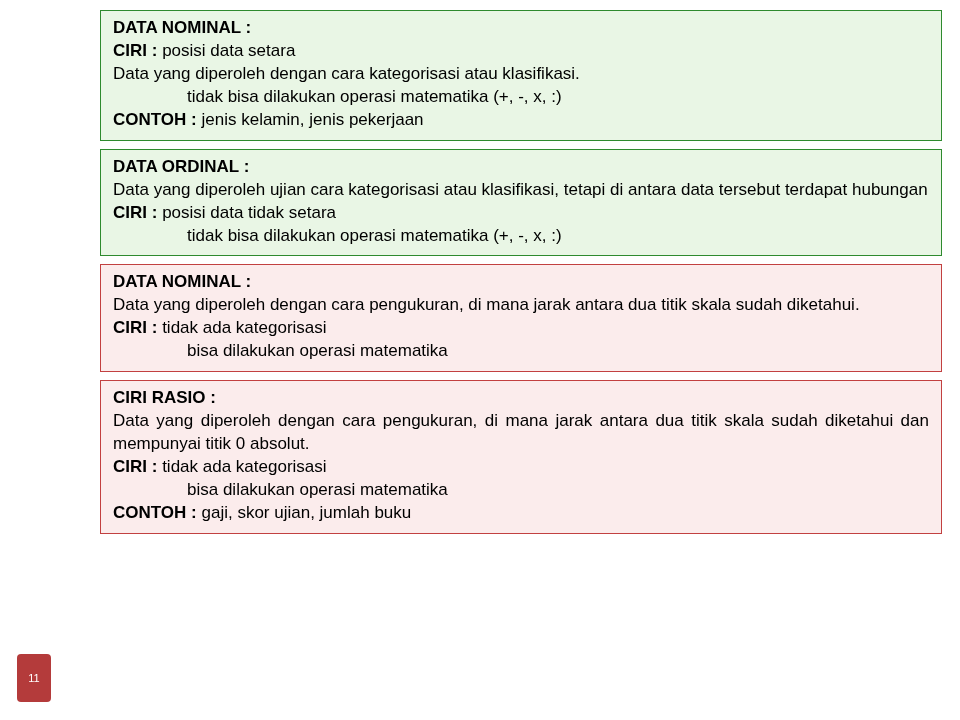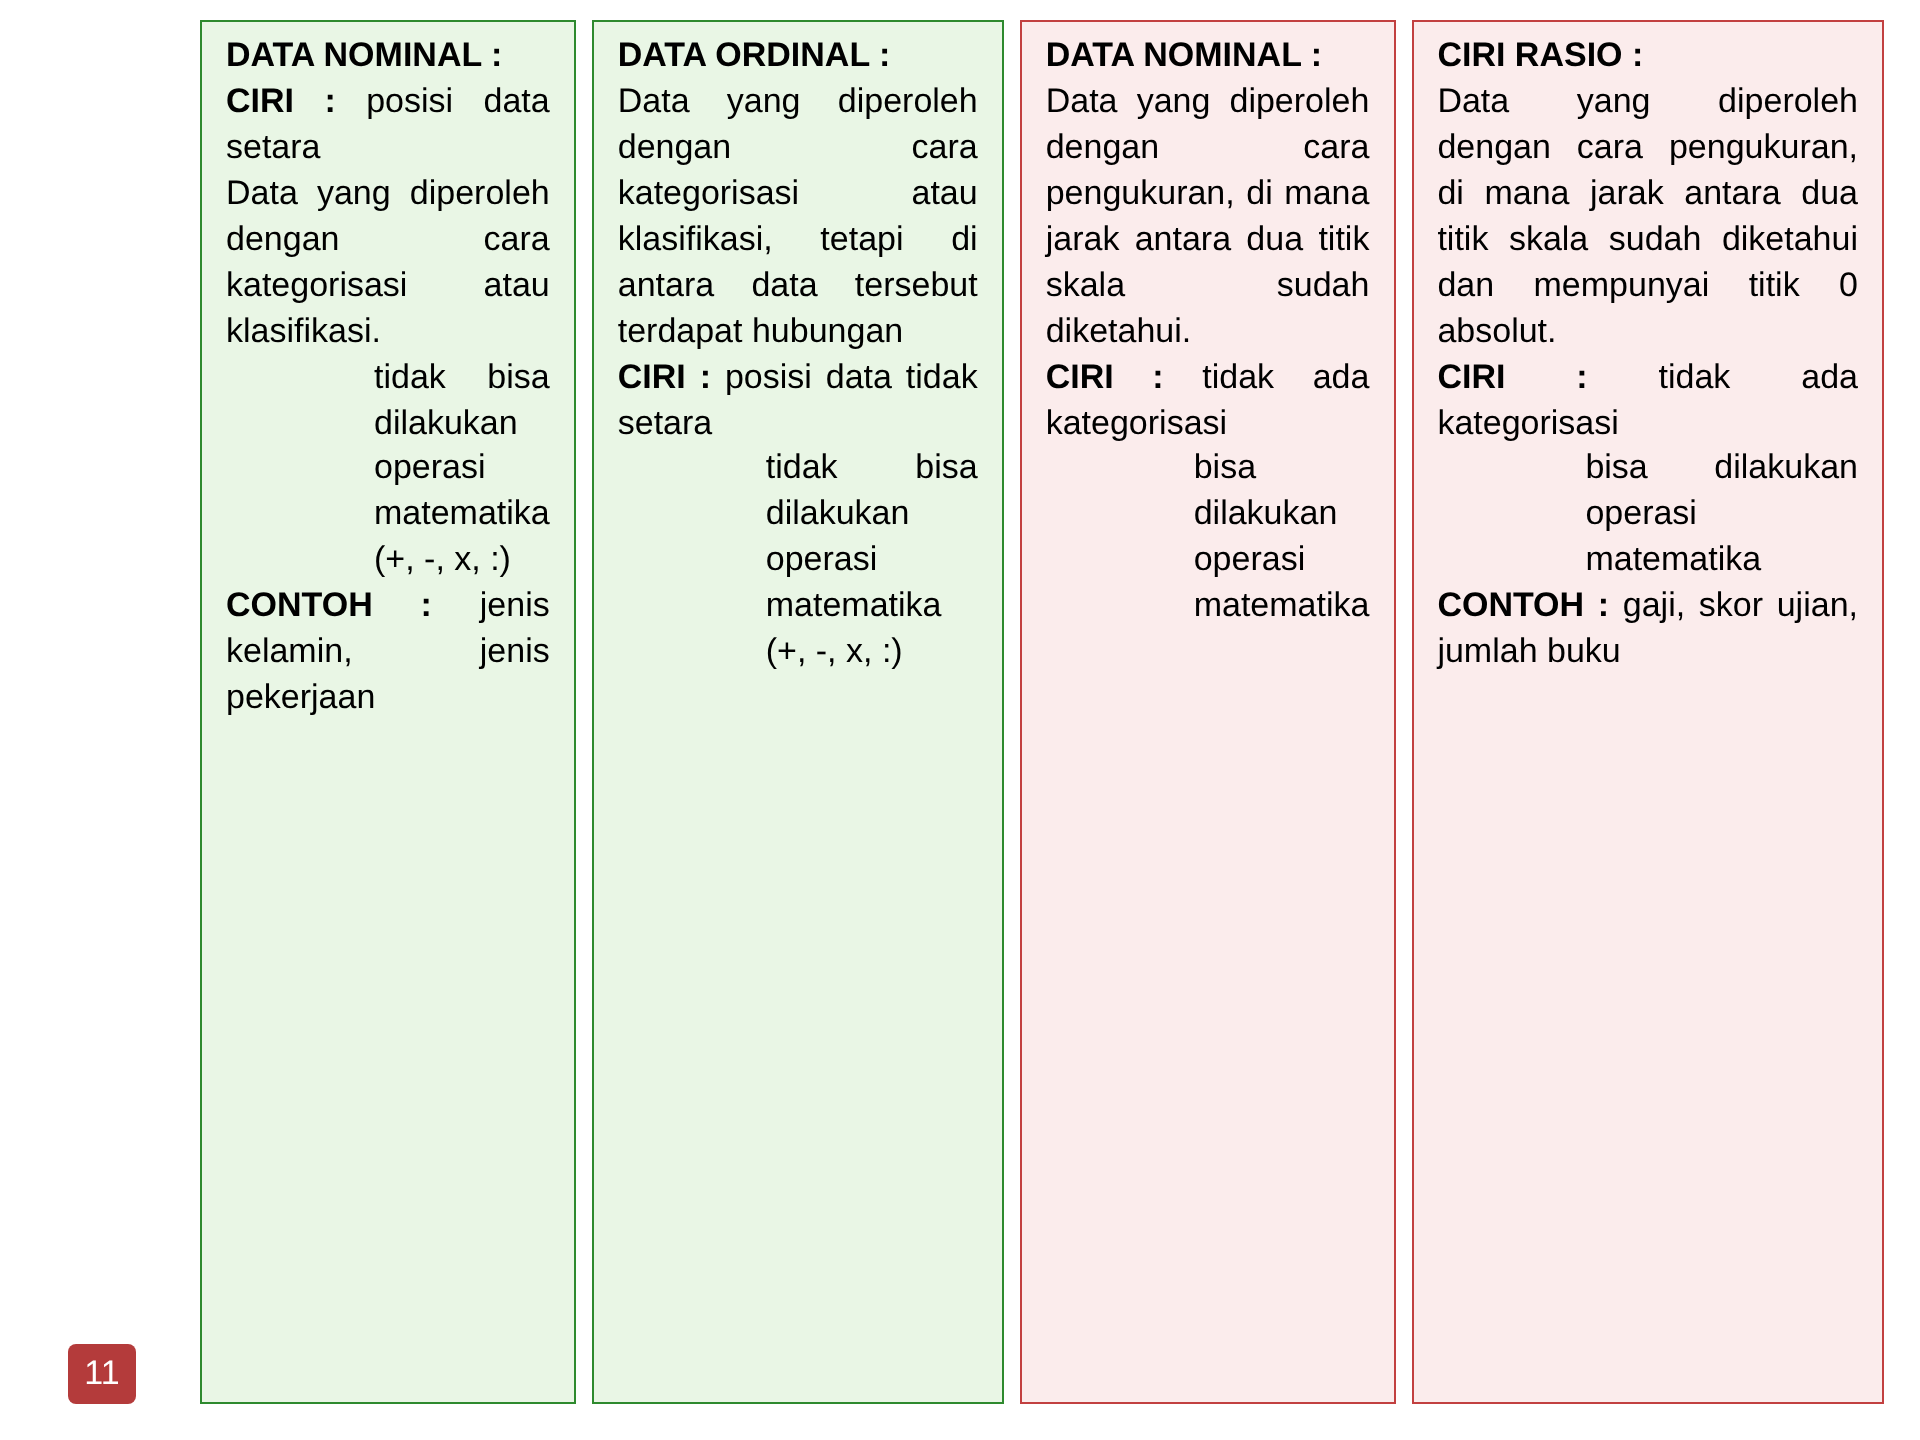--- a/index.html
+++ b/index.html
@@ -13,44 +13,45 @@
     position: relative;
     overflow: hidden;
   }
   .slide {
     position: absolute;
     top: 10px;
     left: 100px;
     right: 18px;
     bottom: 18px;
     display: flex;
+    flex-direction: column;
     gap: 8px;
   }
   .box {
     border: 1.5px solid;
     padding: 6px 12px 8px 12px;
     line-height: 1.35;
     text-align: justify;
   }
   .green { background: #e9f6e5; border-color: #2e8a2e; }
   .pink  { background: #fbecec; border-color: #c24040; }
   .title-label { font-weight: bold; display: inline; }
   .desc { display: inline; }
   .line { display: block; }
   .indent { display: block; padding-left: 74px; }
   .contoh-line .sup { font-size: 0.7em; vertical-align: super; }
   .page-number {
     position: absolute;
-    left: 34px;
+    left: 17px;
     bottom: 18px;
     width: 34px;
-    height: 30px;
+    height: 48px;
     background: #b43b3b;
     color: #ffffff;
-    font-size: 17px;
+    font-size: 11px;
     border-radius: 4px;
     display: flex;
     align-items: center;
     justify-content: center;
   }
 </style>
 </head>
 <body>
 
 <div class="slide">
@@ -68,21 +69,21 @@
     <span class="line">
       <span class="title-label">CONTOH :</span>
       <span>jenis kelamin, jenis pekerjaan</span>
     </span>
   </div>
 
   <div class="box green">
     <span class="line">
       <span class="title-label">DATA ORDINAL :</span>
     </span>
-    <span class="line desc">Data yang diperoleh dengan cara kategorisasi atau klasifikasi, tetapi di antara data tersebut terdapat hubungan</span>
+    <span class="line desc">Data yang diperoleh ujian cara kategorisasi atau klasifikasi, tetapi di antara data tersebut terdapat hubungan</span>
     <span class="line">
       <span class="title-label">CIRI :</span>
       <span>posisi data tidak setara</span>
     </span>
     <span class="indent">tidak bisa dilakukan operasi matematika (+, -, x, :)</span>
   </div>
 
   <div class="box pink">
     <span class="line">
       <span class="title-label">DATA NOMINAL :</span>

